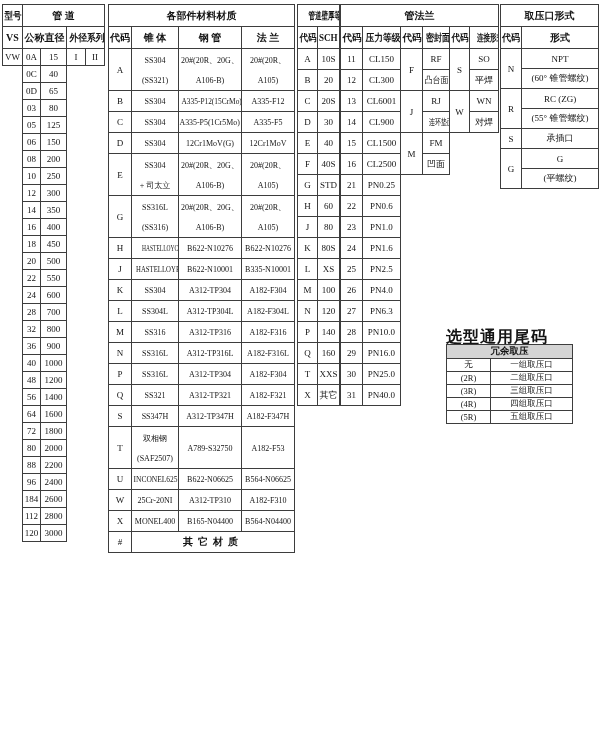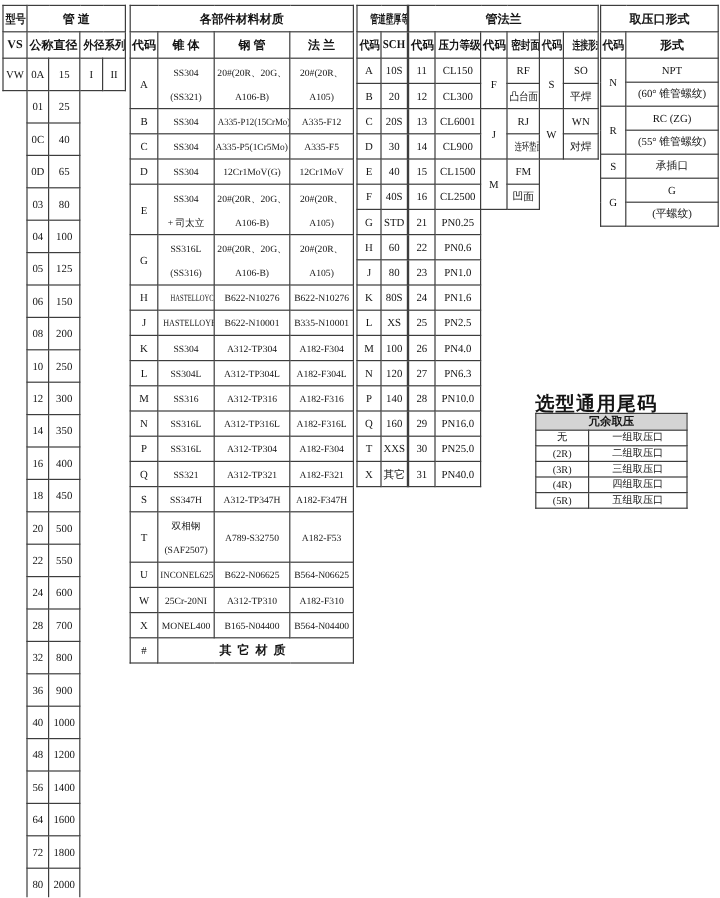--- a/index.html
+++ b/index.html
@@ -8,21 +8,21 @@
   table{border-collapse:collapse;table-layout:fixed;position:absolute;}
   td,th{border:1px solid #3d3d3d;padding:0;text-align:center;vertical-align:middle;overflow:hidden;}
   th{font-weight:bold;font-size:10px;white-space:nowrap;}
   td{font-size:9px;white-space:nowrap;}
   thead tr{height:22px;}
   .nb{border:none;background:#fff;}
   .fs{display:inline-block;white-space:nowrap;transform-origin:50% 50%;}
   .ln{height:20px;line-height:20px;}
   .mat .fs{font-size:8px;}
   .other{letter-spacing:5px;font-size:10px;font-weight:bold;}
-  #left-table tbody tr{height:27px;}
+  #left-table tbody tr{height:17px;}
   #sch-table tbody tr,#flange-table tbody tr{height:21px;}
   #tap-table tbody tr{height:20px;}
   #tail-table thead tr{height:13px;}
   #tail-table tbody tr{height:12px;}
   #tail-table td{font-size:8.5px;}
   #tail-table th{font-size:9.5px;background:#d4d4d4;}
   #tail-title{position:absolute;left:446px;top:327px;font-size:16px;font-weight:bold;letter-spacing:1px;}
 </style>
 </head>
 <body>
@@ -51,27 +51,20 @@
     <tbody>
         <tr>
           <td><span class="fs">VW</span></td>
           <td><span class="fs">0A</span></td>
           <td><span class="fs">15</span></td>
           <td><span class="fs">I</span></td>
           <td><span class="fs">II</span></td>
         </tr>
         <tr>
           <td class="nb"></td>
-          <td><span class="fs">01</span></td>
-          <td><span class="fs">25</span></td>
-          <td class="nb"></td>
-          <td class="nb"></td>
-        </tr>
-        <tr>
-          <td class="nb"></td>
           <td><span class="fs">0C</span></td>
           <td><span class="fs">40</span></td>
           <td class="nb"></td>
           <td class="nb"></td>
         </tr>
         <tr>
           <td class="nb"></td>
           <td><span class="fs">0D</span></td>
           <td><span class="fs">65</span></td>
           <td class="nb"></td>
@@ -79,27 +72,20 @@
         </tr>
         <tr>
           <td class="nb"></td>
           <td><span class="fs">03</span></td>
           <td><span class="fs">80</span></td>
           <td class="nb"></td>
           <td class="nb"></td>
         </tr>
         <tr>
           <td class="nb"></td>
-          <td><span class="fs">04</span></td>
-          <td><span class="fs">100</span></td>
-          <td class="nb"></td>
-          <td class="nb"></td>
-        </tr>
-        <tr>
-          <td class="nb"></td>
           <td><span class="fs">05</span></td>
           <td><span class="fs">125</span></td>
           <td class="nb"></td>
           <td class="nb"></td>
         </tr>
         <tr>
           <td class="nb"></td>
           <td><span class="fs">06</span></td>
           <td><span class="fs">150</span></td>
           <td class="nb"></td>
@@ -221,20 +207,27 @@
           <td class="nb"></td>
           <td><span class="fs">72</span></td>
           <td><span class="fs">1800</span></td>
           <td class="nb"></td>
           <td class="nb"></td>
         </tr>
         <tr>
           <td class="nb"></td>
           <td><span class="fs">80</span></td>
           <td><span class="fs">2000</span></td>
+          <td class="nb"></td>
+          <td class="nb"></td>
+        </tr>
+        <tr>
+          <td class="nb"></td>
+          <td><span class="fs">88</span></td>
+          <td><span class="fs">2200</span></td>
           <td class="nb"></td>
           <td class="nb"></td>
         </tr>
         <tr>
           <td class="nb"></td>
           <td><span class="fs">96</span></td>
           <td><span class="fs">2400</span></td>
           <td class="nb"></td>
           <td class="nb"></td>
         </tr>

